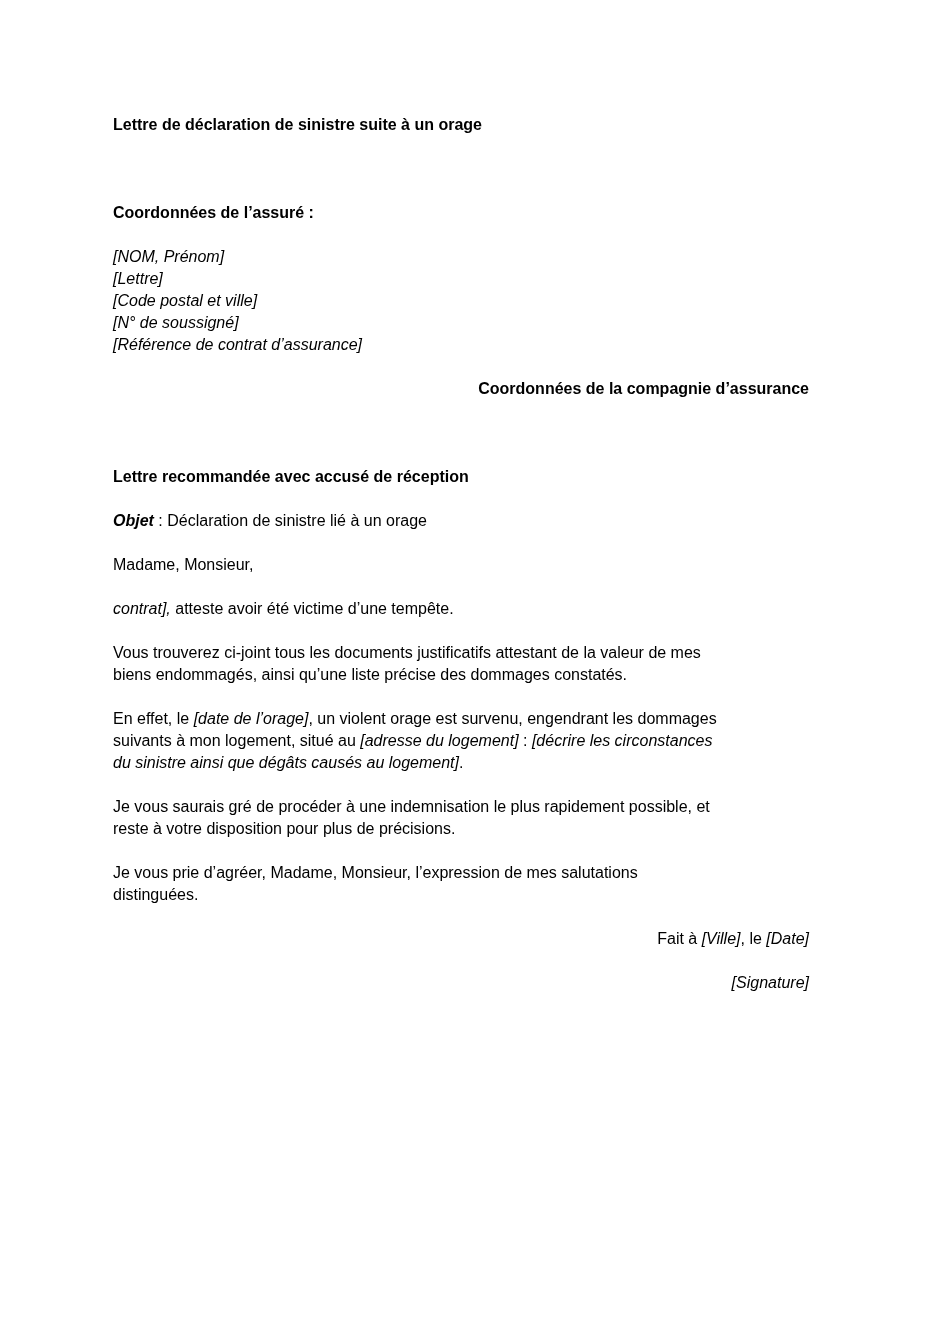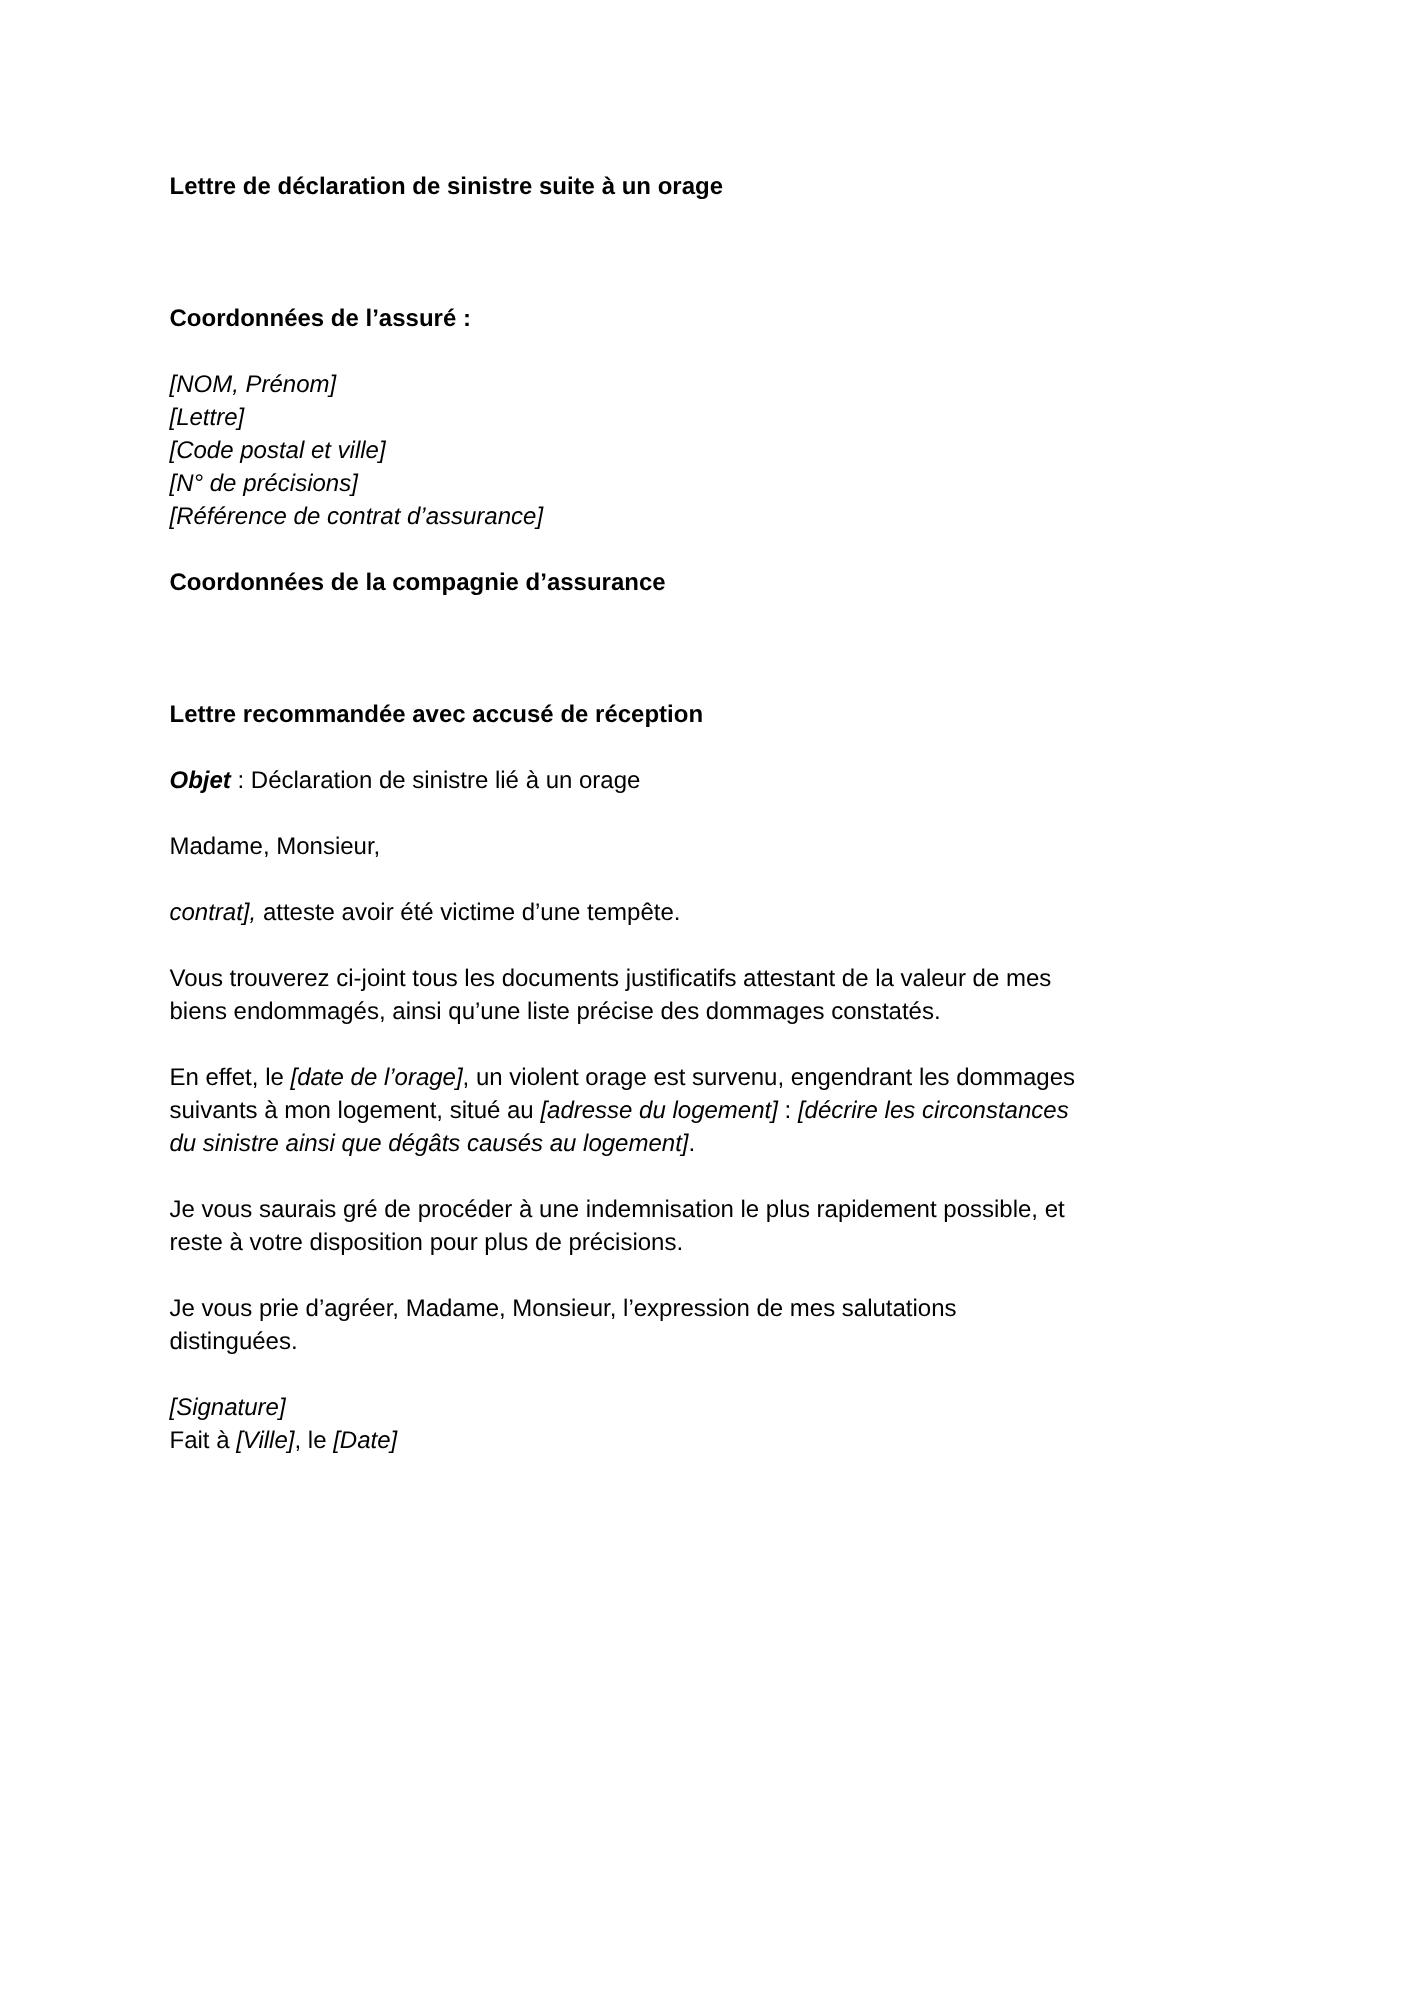--- a/index.html
+++ b/index.html
@@ -18,40 +18,40 @@
   }
   .page {
     box-sizing: border-box;
     width: 922px;
     height: 1343px;
     padding: 114px 113px 0 113px;
   }
   .line { white-space: nowrap; }
   .bold { font-weight: bold; }
   .italic { font-style: italic; }
-  .right { text-align: left; }
+  .right { text-align: right; }
   .mb1 { margin-bottom: 22px; }  
   .mb3 { margin-bottom: 66px; }  
   .run-i { font-style: italic; }
   .run-b { font-weight: bold; font-style: italic; }
 </style>
 </head>
 <body style="background: rgb(255, 255, 255); color: rgb(0, 0, 0);">
 
 <div class="page">
 
   <div class="line bold mb3">Lettre de déclaration de sinistre suite à un orage</div>
 
   <div class="line bold mb1">Coordonnées de l’assuré :</div>
 
   <div class="mb1">
     <div class="line italic">[NOM, Prénom]</div>
     <div class="line italic">[Lettre]</div>
     <div class="line italic">[Code postal et ville]</div>
-    <div class="line italic">[N° de précisions]</div>
+    <div class="line italic">[N° de soussigné]</div>
     <div class="line italic">[Référence de contrat d’assurance]</div>
   </div>
 
   <div class="line bold right mb3">Coordonnées de la compagnie d’assurance</div>
 
   <div class="line bold mb1">Lettre recommandée avec accusé de réception</div>
 
   <div class="line mb1"><span class="run-b">Objet</span><span> : Déclaration de sinistre lié à un orage</span></div>
 
   <div class="line mb1">Madame, Monsieur,</div>
@@ -74,17 +74,17 @@
   <div class="mb1">
     <div class="line"><span>Je vous saurais gré de procéder à une indemnisation le plus rapidement possible, et</span></div>
     <div class="line"><span>reste à votre disposition pour plus de précisions.</span></div>
   </div>
 
   <div class="mb1">
     <div class="line"><span>Je vous prie d’agréer, Madame, Monsieur, l’expression de mes salutations</span></div>
     <div class="line"><span>distinguées.</span></div>
   </div>
 
+  <div class="line right mb1"><span>Fait à </span><span class="run-i">[Ville]</span><span>, le </span><span class="run-i">[Date]</span></div>
+
   <div class="line right italic">[Signature]</div>
-
-  <div class="line right mb1"><span>Fait à </span><span class="run-i">[Ville]</span><span>, le </span><span class="run-i">[Date]</span></div>
 
 </div>
 
 </body></html>

